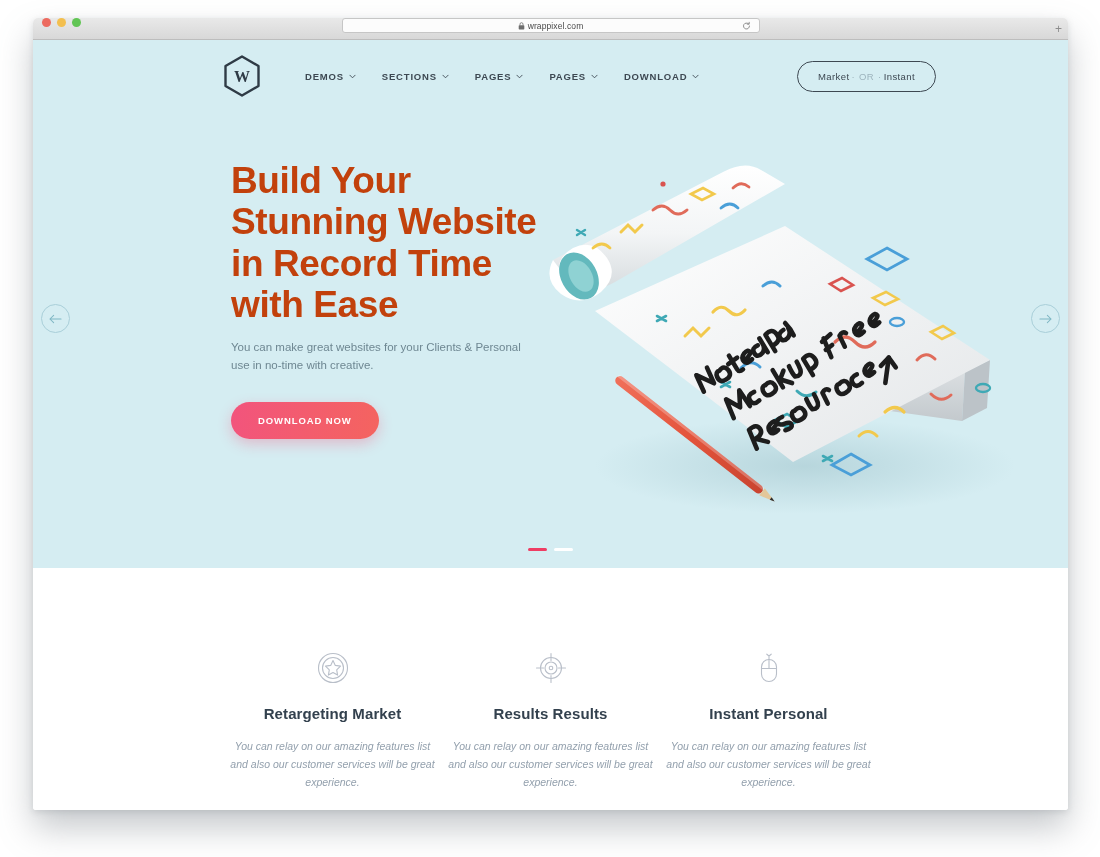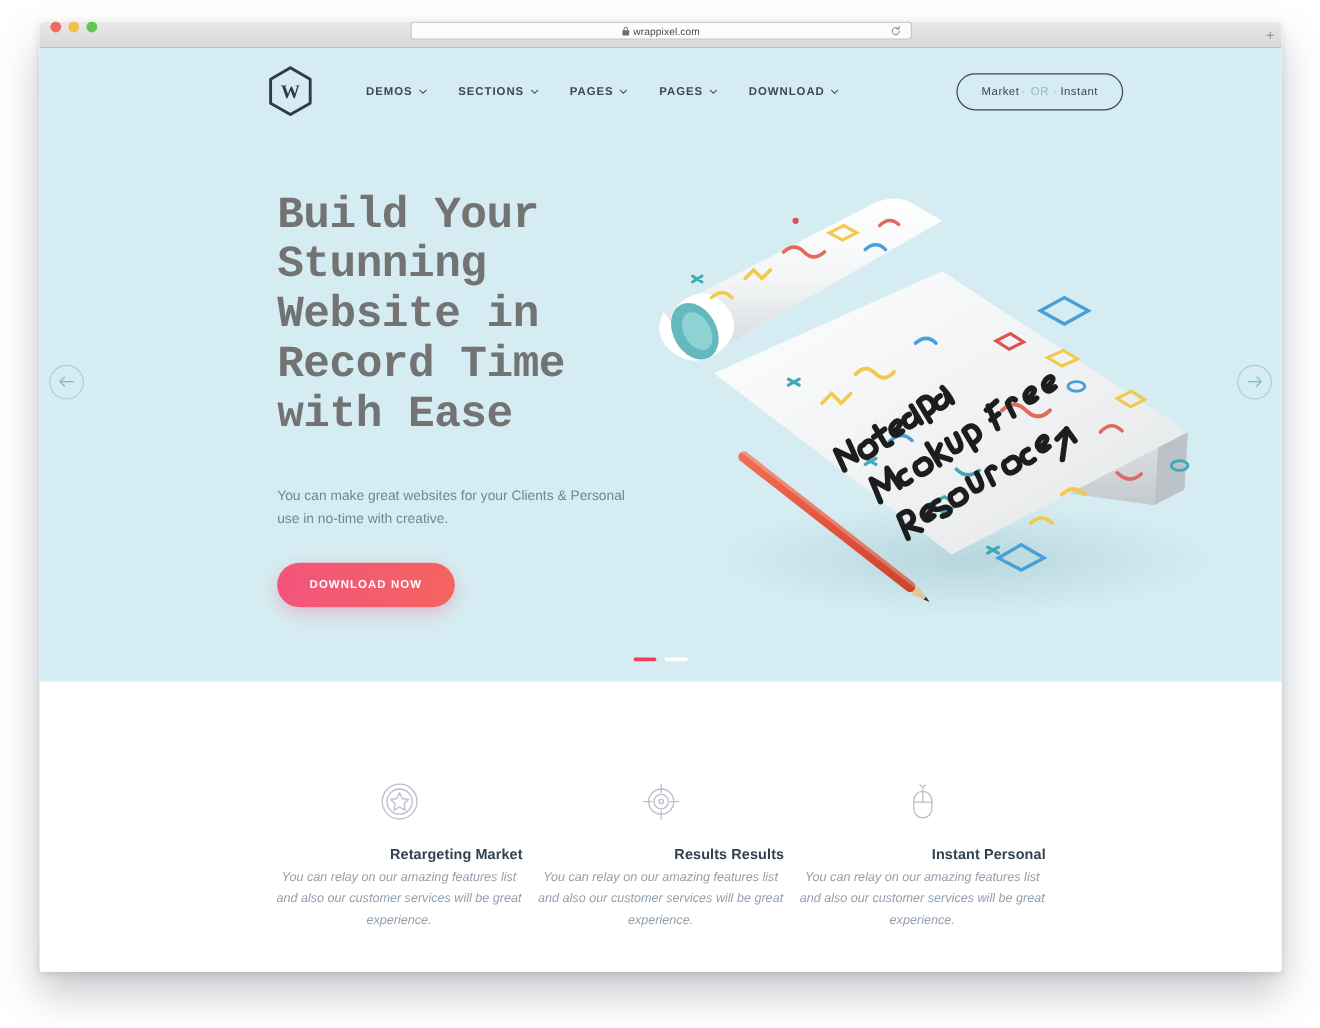--- a/index.html
+++ b/index.html
@@ -150,26 +150,25 @@
     position: absolute;
     left: 198px;
     top: 120px;
     width: 330px;
     z-index: 5;
   }
   .hero-title {
     font-size: 37px;
     line-height: 1.12;
     font-weight: bold;
-    color: #737373;
+    color: #c2410c;
     letter-spacing: -0.4px;
-    font-family: Liberation Mono, monospace;
   }
   .hero-sub {
-    margin-top: 38px;
+    margin-top: 12px;
     font-size: 11.5px;
     line-height: 1.62;
     color: #6e8792;
     width: 300px;
   }
   .hero-buttons {
     margin-top: 27px;
     display: flex;
     align-items: center;
     gap: 14px;
@@ -260,26 +259,25 @@
     padding: 0 6px;
   }
   .feature-icon {
     height: 40px;
     display: flex;
     align-items: center;
     justify-content: center;
     margin-bottom: 17px;
   }
   .feature-title {
-    font-size: 12px;
+    font-size: 15px;
     font-weight: bold;
     color: #33414e;
-    margin-bottom: 3px;
+    margin-bottom: 15px;
     letter-spacing: 0.1px;
-    text-align: right;
   }
   .feature-text {
     font-size: 10.5px;
     line-height: 1.72;
     color: #93a0ad;
     font-style: italic;
   }
 </style>
 </head>
 <body>

